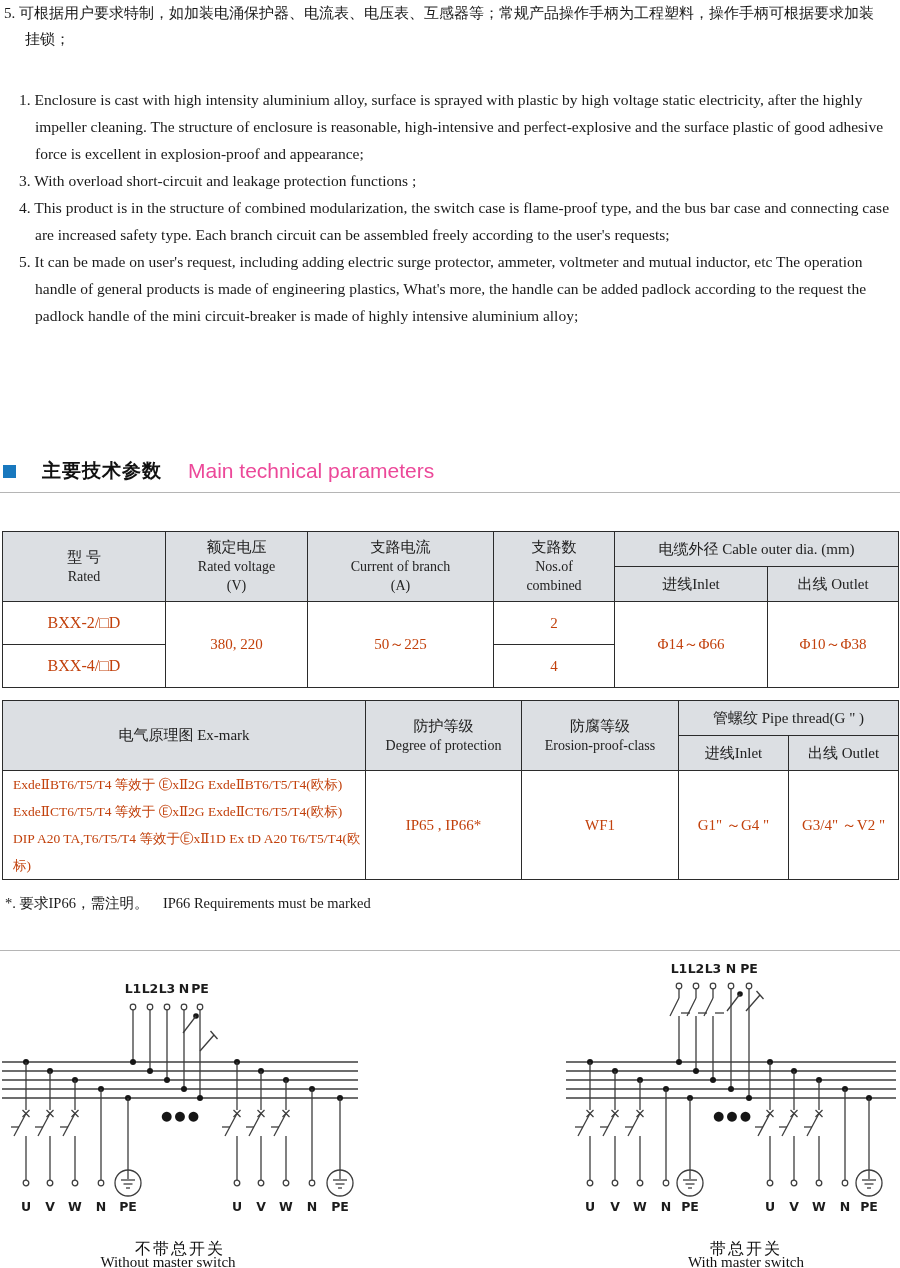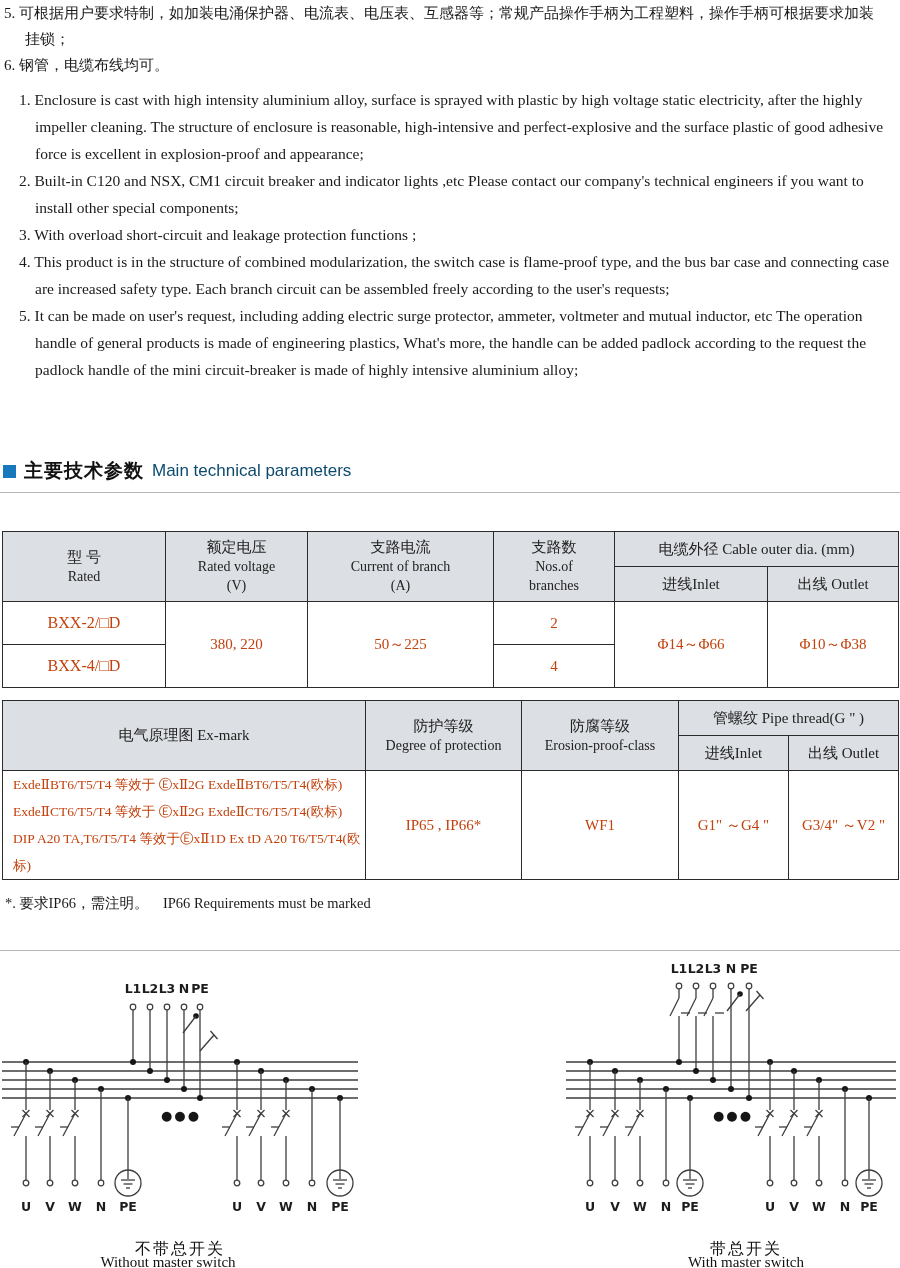--- a/index.html
+++ b/index.html
@@ -6,25 +6,25 @@
   .page{position:relative;width:900px;height:1268px;background:#ffffff;overflow:hidden;
         font-family:"Liberation Serif","DejaVu Serif",serif;color:#1a1a1a;}
 
   
   .cn-block{position:absolute;top:0px;left:4px;right:6px;font-size:15px;line-height:26px;}
   .cn-item{padding-left:21px;text-indent:-21px;white-space:pre-line;}
   .en-block{position:absolute;top:86px;left:3px;right:5px;font-size:15.5px;line-height:27px;margin-left:16px;}
   .en-item{padding-left:16px;text-indent:-16px;}
 
   
-  .sec{position:absolute;left:3px;display:flex;align-items:center;gap:8px;
+  .sec{position:absolute;left:3px;display:flex;align-items:center;gap:26px;
        font-family:"Liberation Sans","DejaVu Sans",sans-serif;}
   .sec .sq{width:13px;height:13px;background:#1878be;flex:0 0 auto;}
   .sec .cn{font-size:19px;font-weight:700;color:#111;letter-spacing:1px;}
-  .sec .en{font-size:17px;color:#0c4a6e;}
+  .sec .en{font-size:21px;color:#ec4899;}
   .sec1{top:458px;}
   .sec2{top:916px;}
   .hrule{position:absolute;left:0;width:900px;border-top:1px solid #b5b5b5;height:0;}
   .hr1{top:492px;}
   .hr2{top:950px;}
 
   
   table.t{position:absolute;left:2px;width:896px;border-collapse:collapse;text-align:center;
           table-layout:fixed;}
   .t th,.t td{border:1.6px solid #2b2b2b;padding:0;vertical-align:middle;}
@@ -55,26 +55,24 @@
   .dcap-en{font:15px "Liberation Serif",serif;fill:#111;text-anchor:middle;}
 </style>
 </head>
 <body>
 
 <div class="page">
 
   <div class="cn-block">
     <div class="cn-item">5. 可根据用户要求特制，如加装电涌保护器、电流表、电压表、互感器等；常规产品操作手柄为工程塑料，操作手柄可根据要求加装
 挂锁；</div>
-    <div class="cn-item">6. 钢管，电缆布线均可。</div>
   </div>
 
   <div class="en-block">
     <div class="en-item">1. Enclosure is cast with high intensity aluminium alloy, surface is sprayed with plastic by high  voltage static electricity, after the highly impeller cleaning. The structure of enclosure is reasonable, high-intensive and perfect-explosive and the surface plastic of good adhesive force is excellent in explosion-proof and appearance;</div>
-    <div class="en-item">2. Built-in C120 and NSX, CM1 circuit breaker and indicator lights ,etc Please contact our company's technical engineers if you want to install other special components;</div>
     <div class="en-item">3. With overload short-circuit and leakage protection functions ;</div>
     <div class="en-item">4. This product is in the structure of combined modularization, the switch case is flame-proof type, and the bus bar  case and connecting case are increased safety type. Each branch circuit can be assembled freely according to the user's requests;</div>
     <div class="en-item">5. It can be made on user's request, including adding electric surge protector, ammeter, voltmeter and mutual inductor, etc The operation handle of general products is made of engineering plastics, What's more, the handle can be added padlock according to the request the padlock handle of the mini circuit-breaker is made of highly intensive aluminium alloy;</div>
   </div>
 
   <div class="sec sec1">
     <span class="sq"></span>
     <span class="cn">主要技术参数</span>
     <span class="en">Main technical parameters</span>
   </div>
@@ -101,21 +99,21 @@
         <div class="en">(V)</div>
       </th>
       <th rowspan="2">
         <div>支路电流</div>
         <div class="en">Current of branch</div>
         <div class="en">(A)</div>
       </th>
       <th rowspan="2">
         <div>支路数</div>
         <div class="en">Nos.of</div>
-        <div class="en">branches</div>
+        <div class="en">combined</div>
       </th>
       <th colspan="2">电缆外径 Cable outer dia. (mm)</th>
     </tr>
     <tr class="hrow2">
       <th>进线Inlet</th>
       <th>出线 Outlet</th>
     </tr>
     <tr class="brow">
       <td class="model">BXX-2/□D</td>
       <td rowspan="2">380, 220</td>

